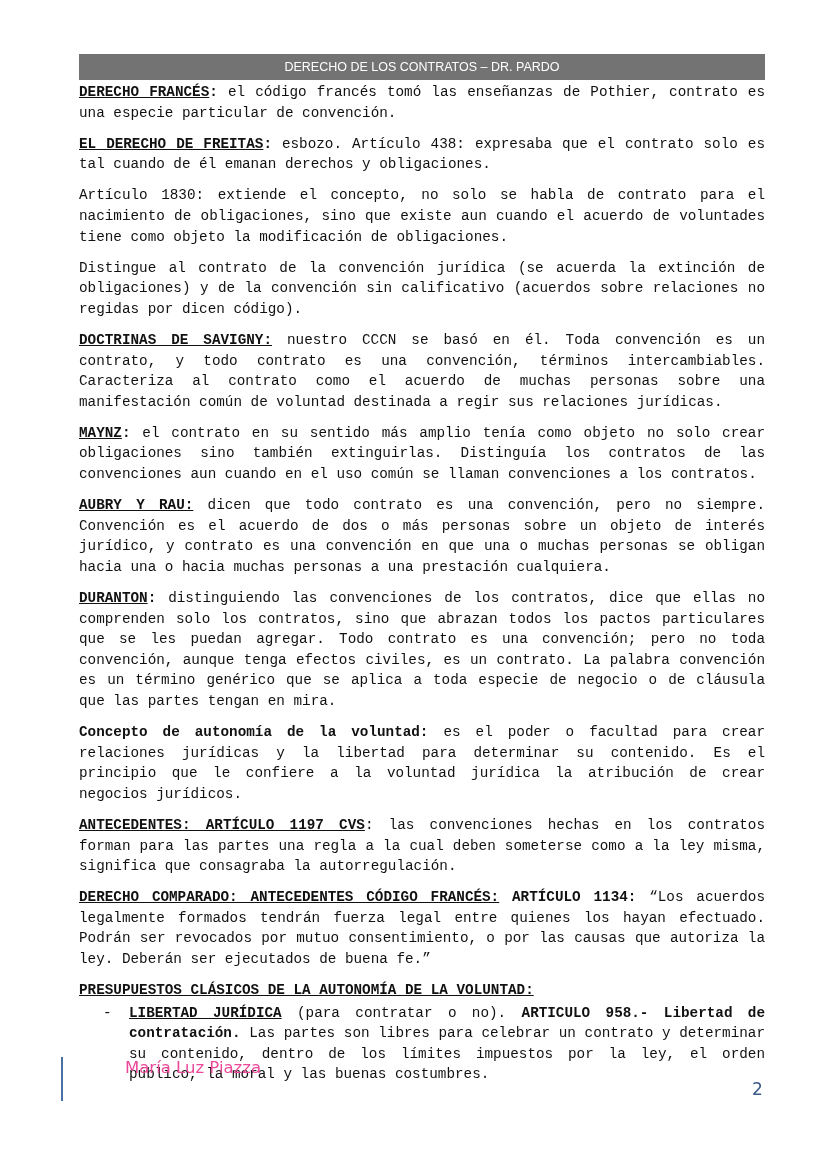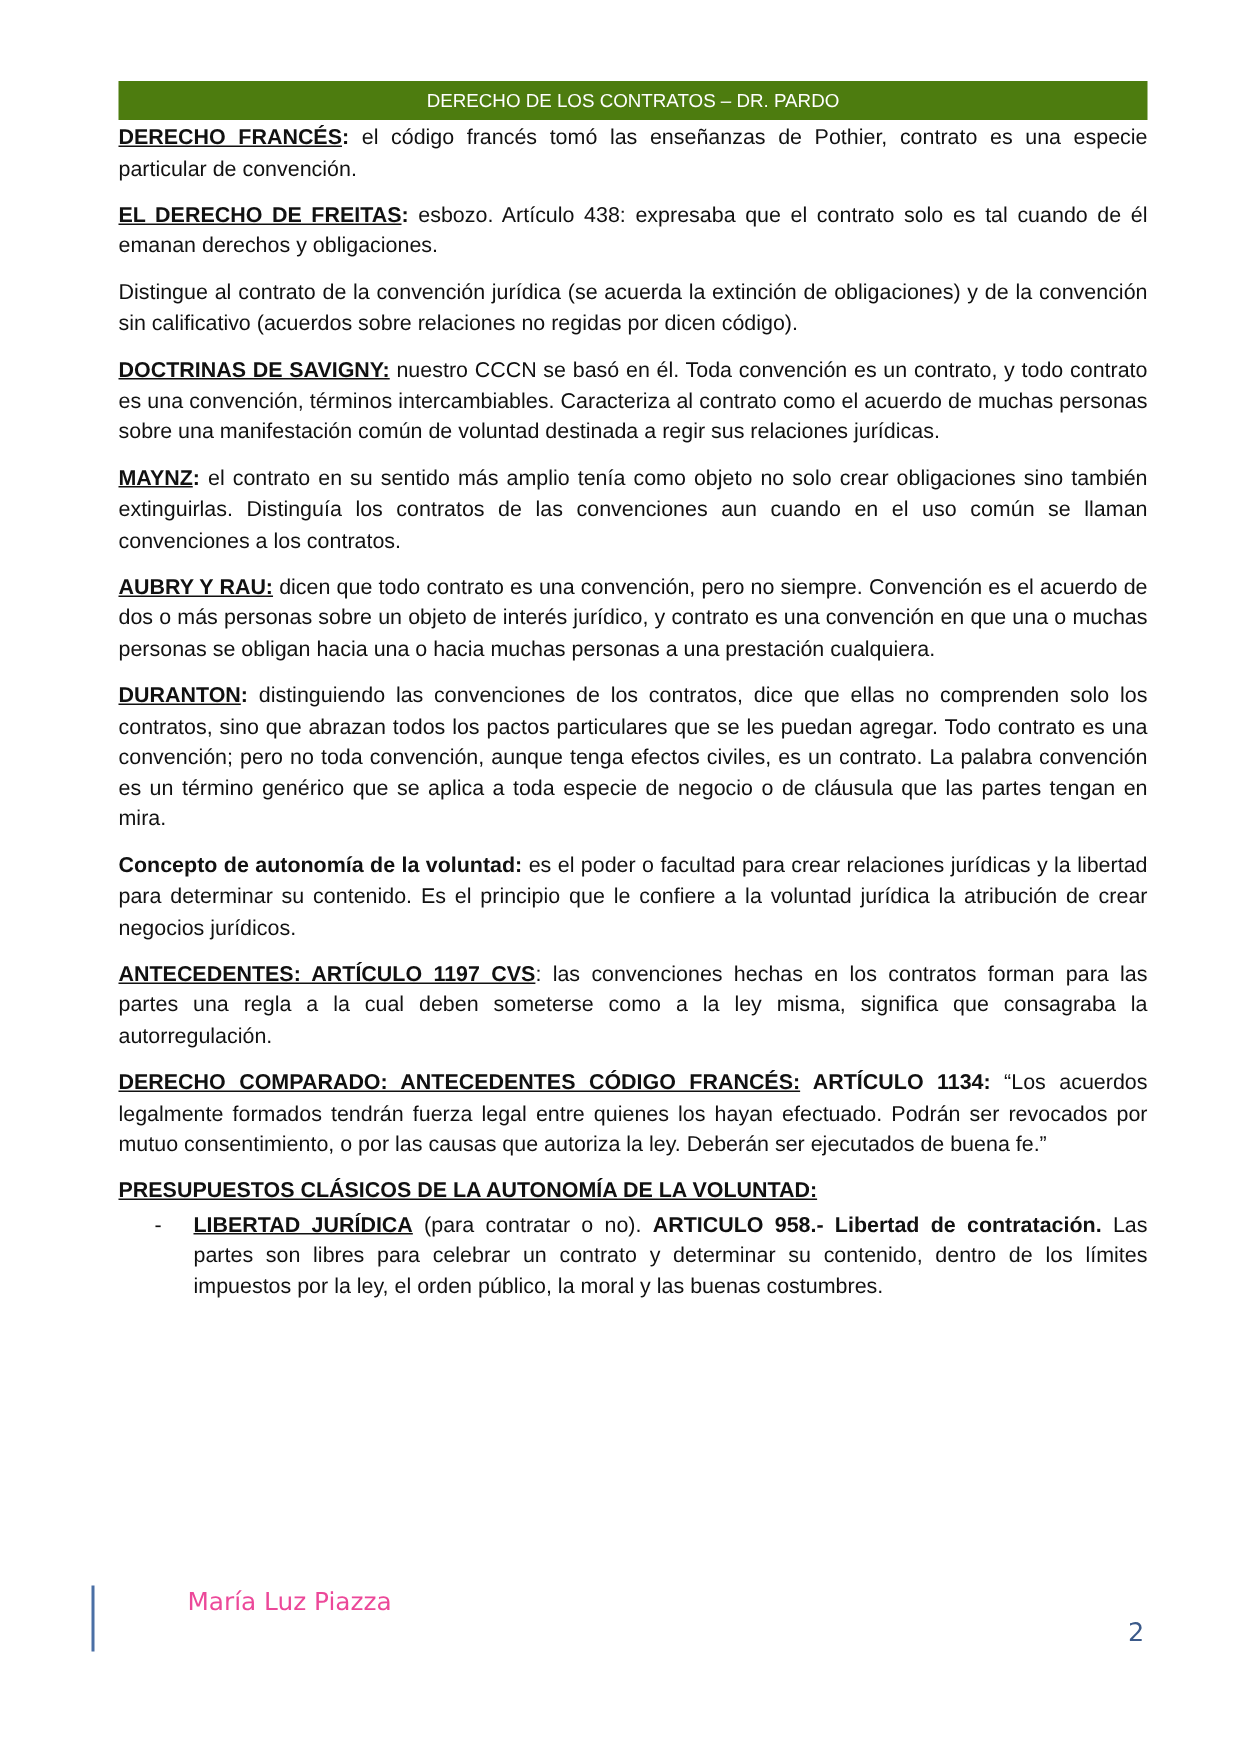--- a/index.html
+++ b/index.html
@@ -1,22 +1,22 @@
 <!DOCTYPE html>
 <html><head>
 <meta charset="utf-8">
 <style>
   html, body { margin:0; padding:0; background:#ffffff; }
   body { width:828px; height:1171px; position:relative; overflow:hidden;
          font-family:"Liberation Sans", sans-serif; color:#111; }
   .header-bar { position:absolute; left:79px; top:54px; width:686px; height:26px;
-                background:#4d7c0f; color:#fff; text-align:center;
+                background:#737373; color:#fff; text-align:center;
                 font-family:"Liberation Sans", sans-serif; font-size:12.5px; line-height:26px; }
   .content { position:absolute; left:79px; top:82px; width:686px;
-             font-family:Liberation Sans, sans-serif; font-size:14.3px; line-height:20.6px;
+             font-family:Liberation Mono, monospace; font-size:14.3px; line-height:20.6px;
              color:#111; }
   .content p { margin:0 0 10.5px 0; text-align:justify; }
   .u { text-decoration:underline; }
   .b { font-weight:bold; }
   .section-box { position:relative; margin:0 0 11px 13px; width:676px; height:22px;
                  border:1px solid #555; box-sizing:border-box;
                  font-weight:bold; font-size:14.3px; line-height:20px; padding-left:6px; }
   .section-box .num { margin-right:12px; }
   .list-item { position:relative; padding-left:50px; text-align:justify; }
   .list-item .bullet { position:absolute; left:24px; top:0; }
@@ -34,20 +34,21 @@
 <div class="header-bar">
   <span>DERECHO DE LOS CONTRATOS – DR. PARDO</span>
 </div>
 
 <div class="content">
 
   <p><span class="b u">DERECHO FRANCÉS</span><span class="b">:</span><span> el código francés tomó las enseñanzas de Pothier, contrato es una especie particular de convención.</span></p>
 
   <p><span class="b u">EL DERECHO DE FREITAS</span><span class="b">:</span><span> esbozo. Artículo 438: expresaba que el contrato solo es tal cuando de él emanan derechos y obligaciones.</span></p>
 
+  <p><span>Artículo 1830: extiende el concepto, no solo se habla de contrato para el nacimiento de obligaciones, sino que existe aun cuando el acuerdo de voluntades tiene como objeto la modificación de obligaciones.</span></p>
 
   <p><span>Distingue al contrato de la convención jurídica (se acuerda la extinción de obligaciones) y de la convención sin calificativo (acuerdos sobre relaciones no regidas por dicen código).</span></p>
 
   <p><span class="b u">DOCTRINAS DE SAVIGNY:</span><span> nuestro CCCN se basó en él. Toda convención es un contrato, y todo contrato es una convención, términos intercambiables. Caracteriza al contrato como el acuerdo de muchas personas sobre una manifestación común de voluntad destinada a regir sus relaciones jurídicas.</span></p>
 
   <p><span class="b u">MAYNZ</span><span class="b">:</span><span> el contrato en su sentido más amplio tenía como objeto no solo crear obligaciones sino también extinguirlas. Distinguía los contratos de las convenciones aun cuando en el uso común se llaman convenciones a los contratos.</span></p>
 
   <p><span class="b u">AUBRY Y RAU:</span><span> dicen que todo contrato es una convención, pero no siempre. Convención es el acuerdo de dos o más personas sobre un objeto de interés jurídico, y contrato es una convención en que una o muchas personas se obligan hacia una o hacia muchas personas a una prestación cualquiera.</span></p>
 
   <p><span class="b u">DURANTON</span><span class="b">:</span><span> distinguiendo las convenciones de los contratos, dice que ellas no comprenden solo los contratos, sino que abrazan todos los pactos particulares que se les puedan agregar. Todo contrato es una convención; pero no toda convención, aunque tenga efectos civiles, es un contrato. La palabra convención es un término genérico que se aplica a toda especie de negocio o de cláusula que las partes tengan en mira.</span></p>

